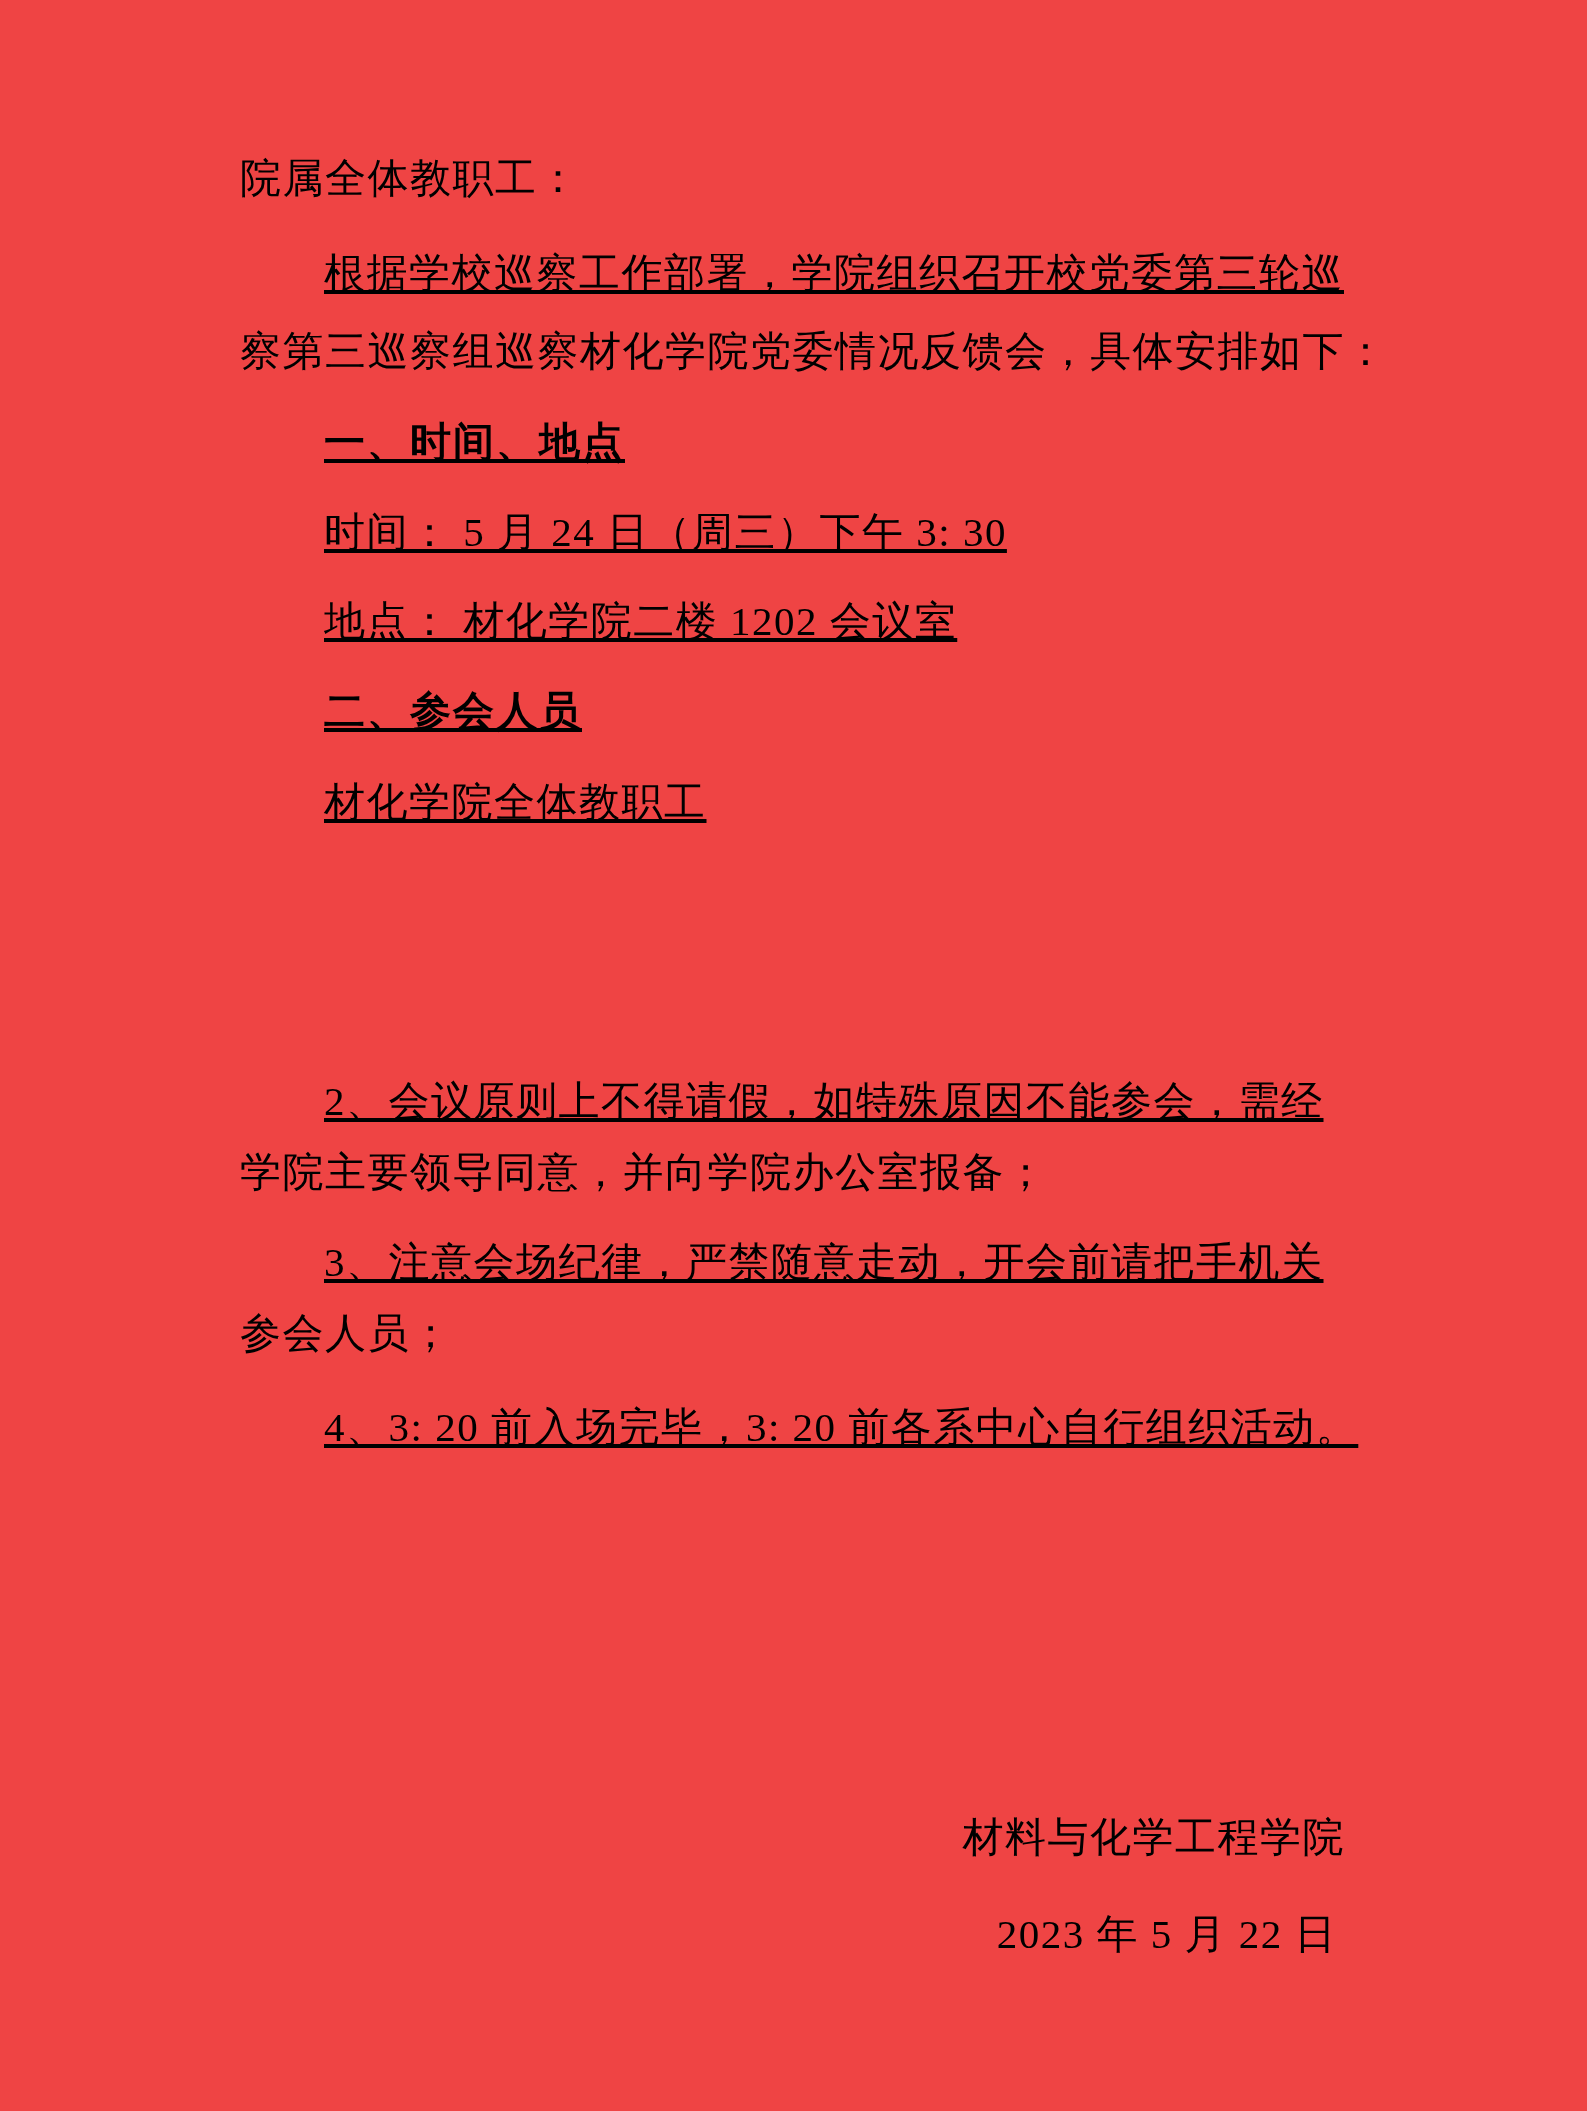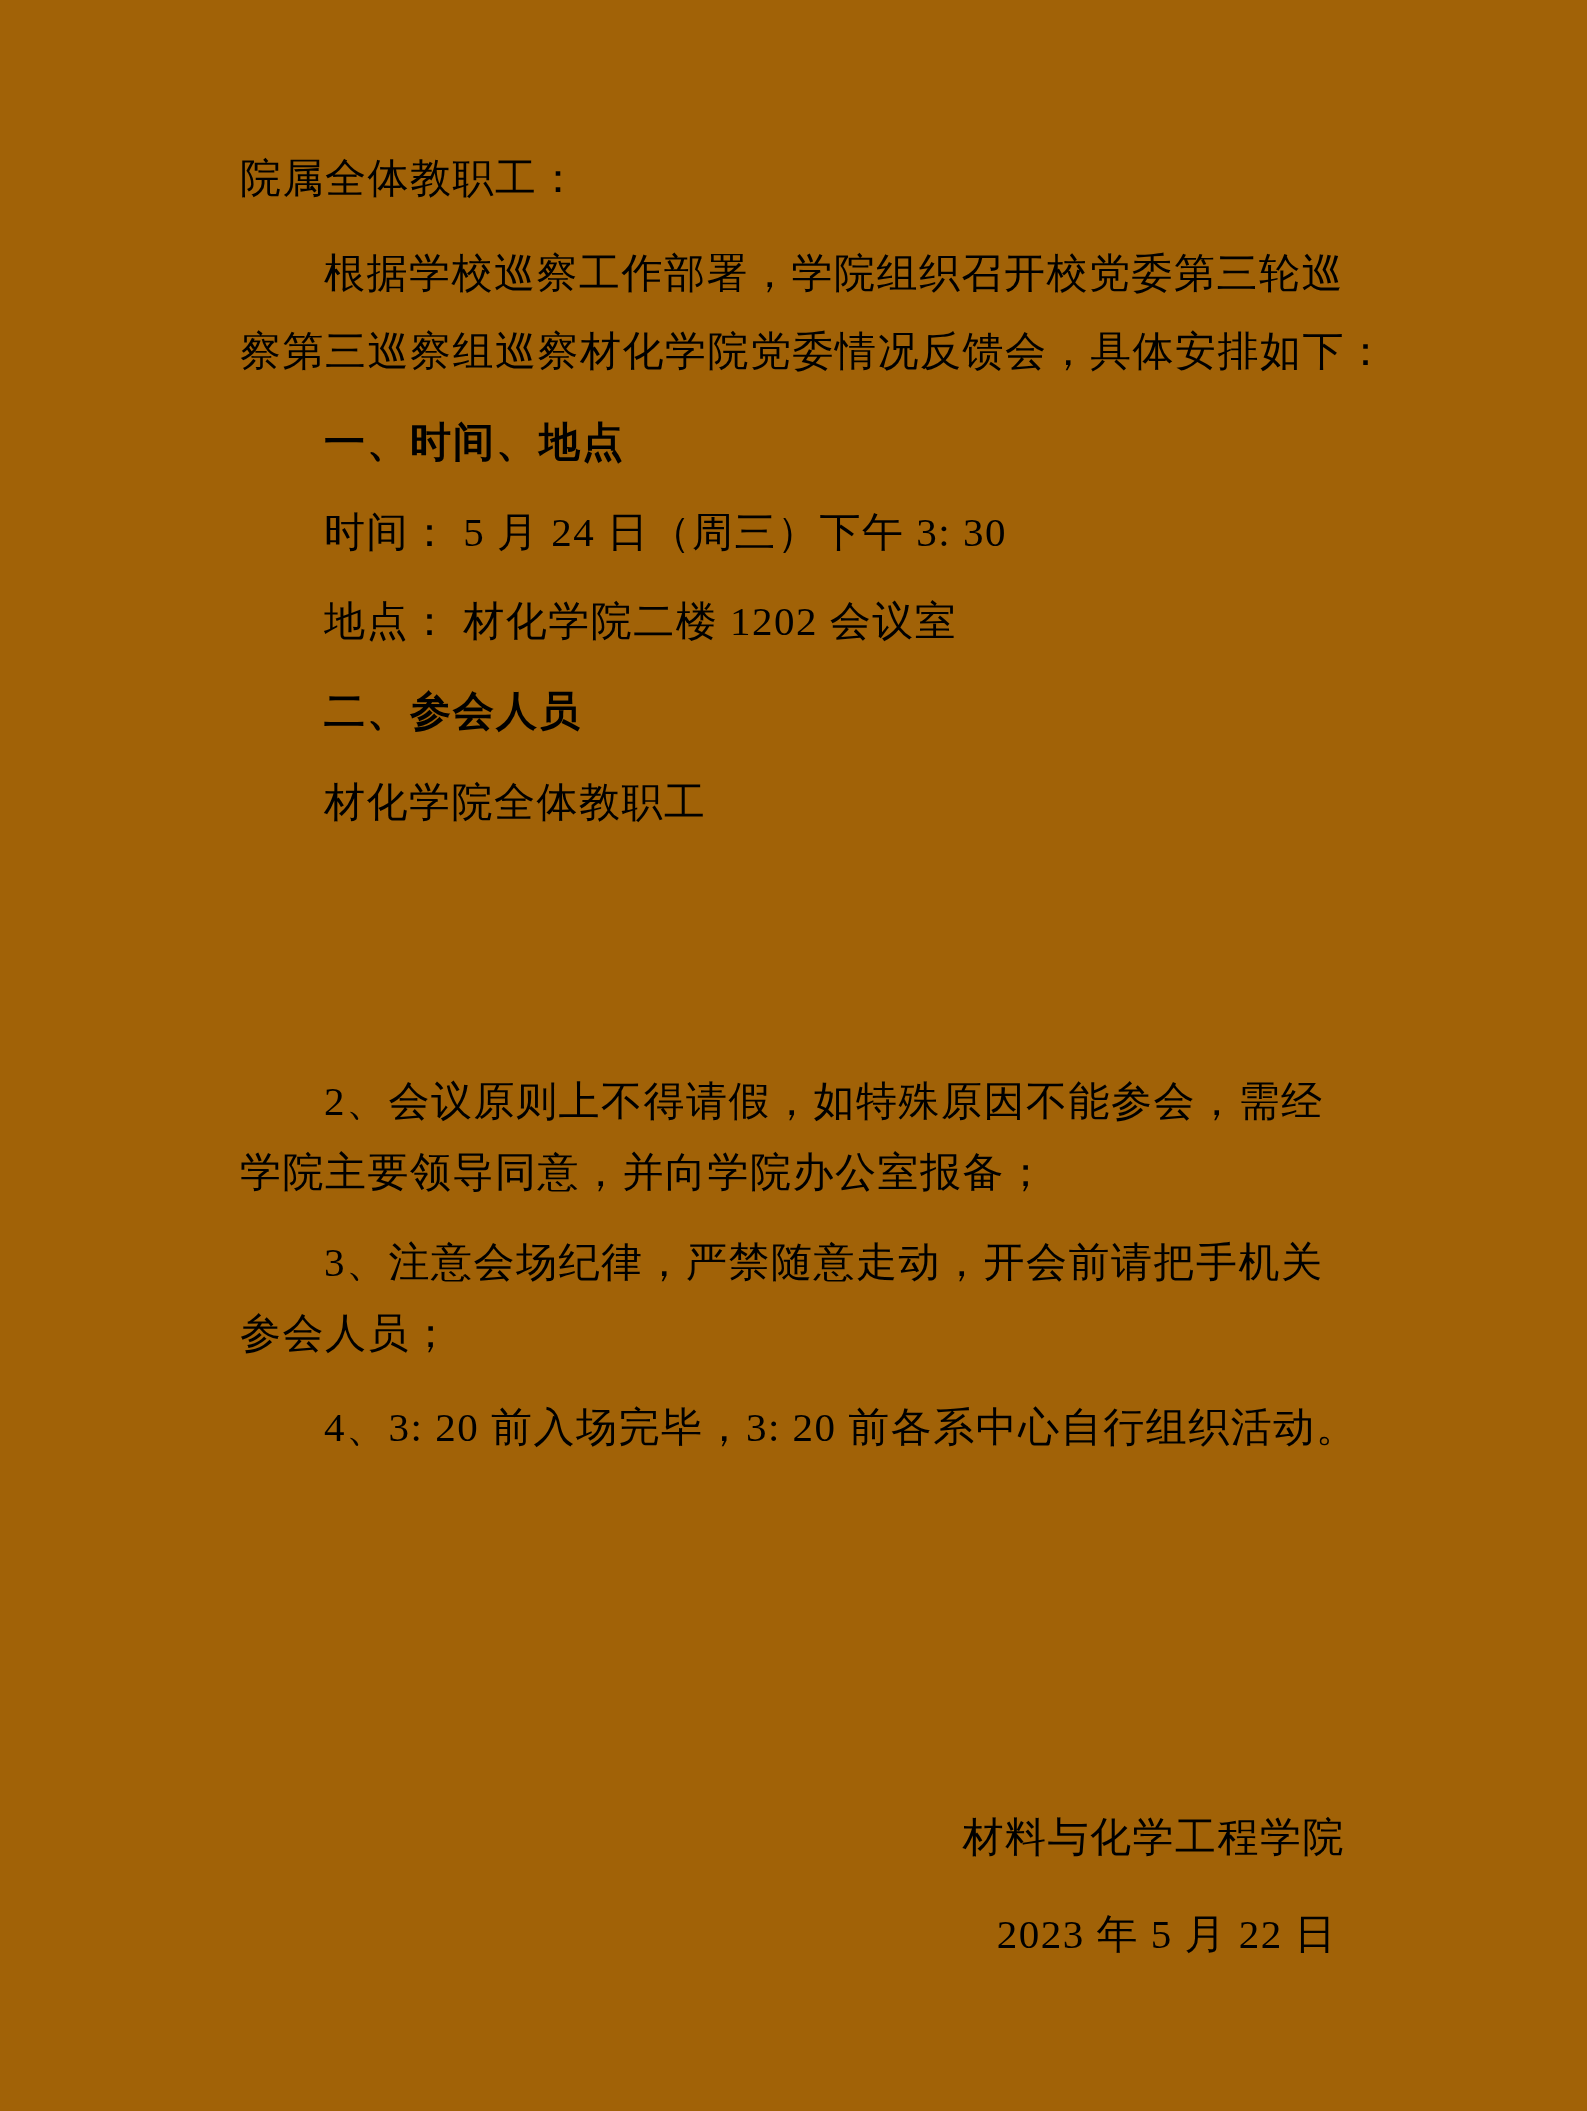--- a/index.html
+++ b/index.html
@@ -4,36 +4,36 @@
 <style>
   html, body {
     margin: 0;
     padding: 0;
     background: #ffffff;
   }
   .page {
     position: relative;
     width: 1587px;
     height: 2111px;
-    background: #a16207;
+    background: #ef4444;
     color: #000000;
     overflow: hidden;
   }
   .ln {
     position: absolute;
     height: 50px;
     line-height: 50px;
     font-size: 41px;
     letter-spacing: 1.5px;
     white-space: pre;
     color: #000000;
     font-family: "Liberation Serif", "DejaVu Serif", serif;
   }
   .at-margin   { left: 240px; }
-  .indented    { left: 324px; }
+  .indented    { left: 324px; text-decoration: underline; }
   .heading {
     font-family: "Liberation Sans", "DejaVu Sans", sans-serif;
     font-weight: 700;
     letter-spacing: 2px;
   }
   .right-block { left: auto; text-align: center; }
 </style>
 </head>
 <body>
 

